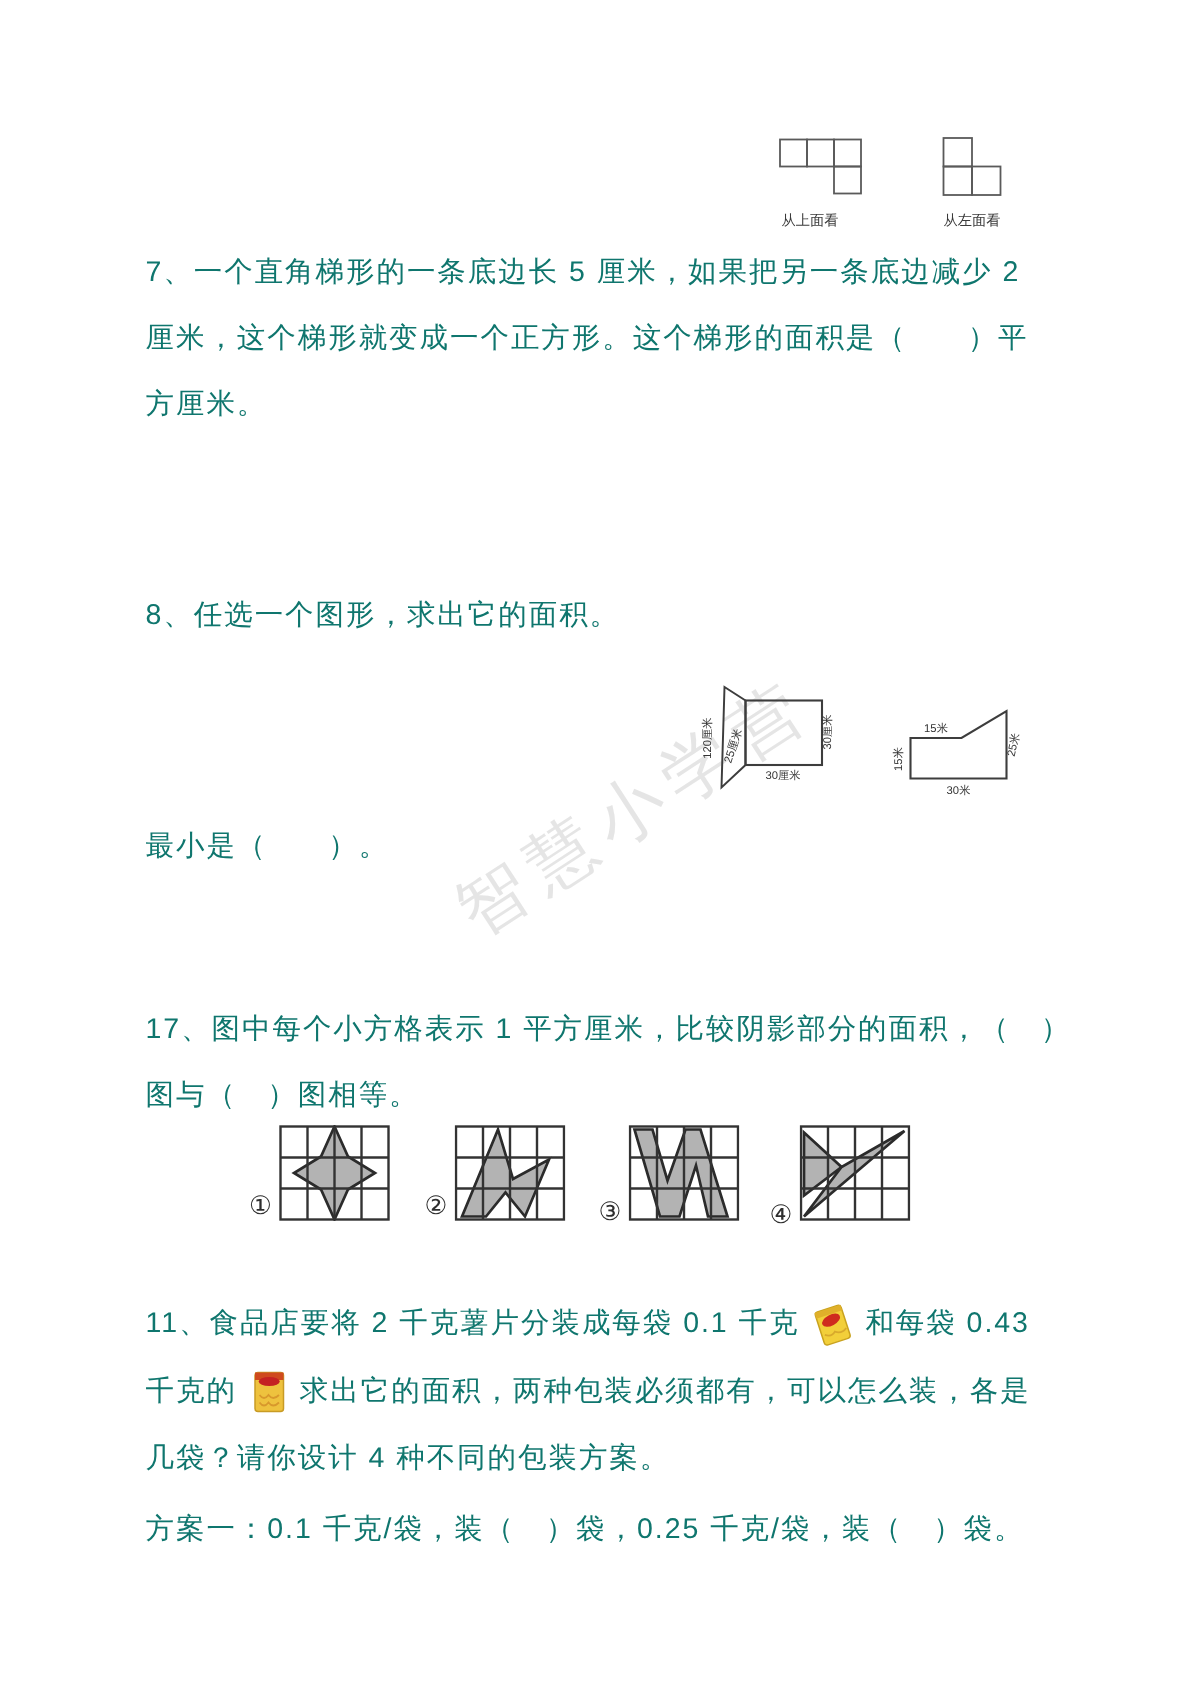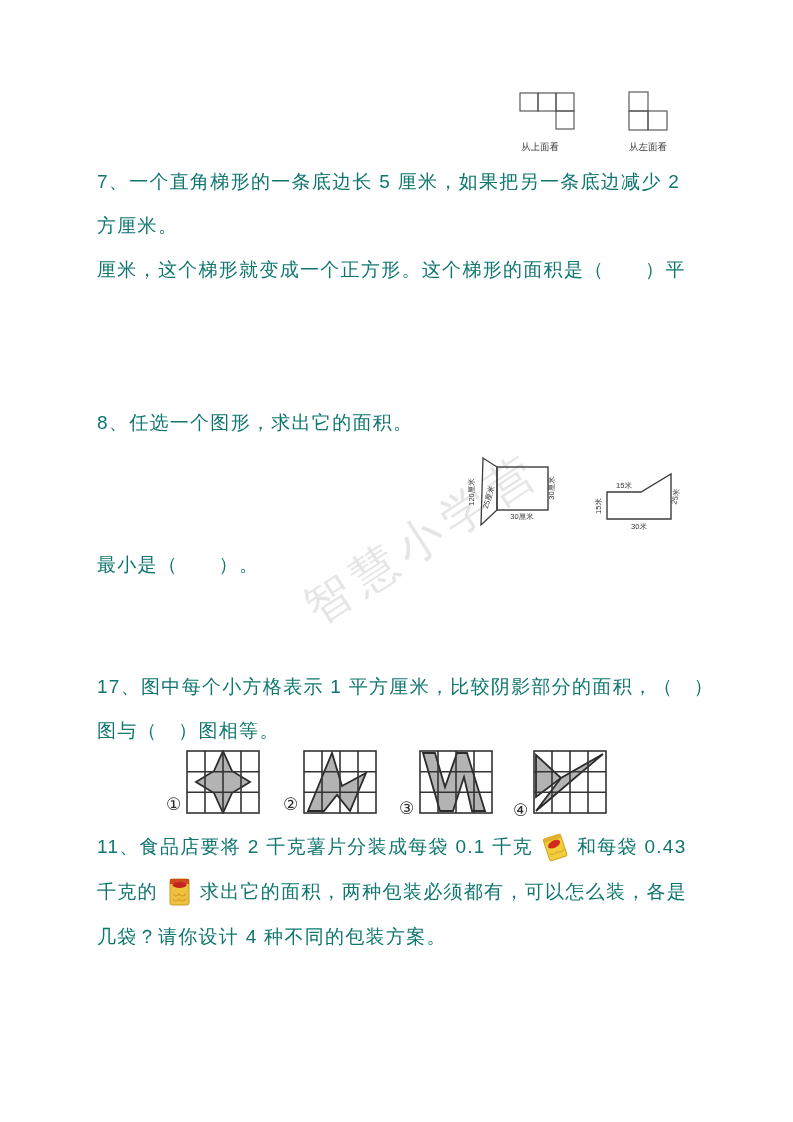--- a/index.html
+++ b/index.html
@@ -76,25 +76,25 @@
     <g fill="none" stroke="#5a5a5a" stroke-width="1.2">
       <rect x="1" y="1" width="19" height="19"></rect>
       <rect x="1" y="20" width="19" height="19"></rect>
       <rect x="20" y="20" width="19" height="19"></rect>
     </g>
   </svg>
   <div class="abs netlabel" style="left:629px;top:141px;">从左面看</div>
 
   <div class="abs qtext" style="left:97px;top:160px;">
     <span class="qline">7、一个直角梯形的一条底边长 5 厘米，如果把另一条底边减少 2</span>
+    <span class="qline">厘米，这个梯形就变成一个正方形。这个梯形的面积是（　　）平</span>
     <span class="qline">方厘米。</span>
-    <span class="qline">厘米，这个梯形就变成一个正方形。这个梯形的面积是（　　）平</span>
-  </div>
-
-  <div class="abs qtext" style="left:97px;top:401px;">
+  </div>
+
+  <div class="abs qtext" style="left:97px;top:389px;">
     <span class="qline">8、任选一个图形，求出它的面积。</span>
   </div>
 
   <svg class="abs" style="left:458px;top:442px;" width="136" height="100" viewBox="0 0 136 100">
     <polygon points="25,16 39,25 39,68 23,83" fill="none" stroke="#3d3d3d" stroke-width="1.3"></polygon>
     <rect x="39" y="25" width="51" height="43" fill="none" stroke="#3d3d3d" stroke-width="1.4"></rect>
     <text font-size="7.5" text-anchor="middle" transform="rotate(-90 16 50)" x="16" y="50">120厘米</text>
     <text font-size="7.5" text-anchor="middle" transform="rotate(-72 33 56)" x="33" y="56">25厘米</text>
     <text font-size="7.5" text-anchor="middle" x="64" y="77">30厘米</text>
     <text font-size="7.5" text-anchor="middle" transform="rotate(-90 96 46)" x="96" y="46">30厘米</text>
@@ -171,21 +171,21 @@
         <rect x="0" y="0" width="72" height="62"></rect>
         <line x1="18" y1="0" x2="18" y2="62"></line>
           <line x1="36" y1="0" x2="36" y2="62"></line>
           <line x1="54" y1="0" x2="54" y2="62"></line>
         <line x1="0" y1="20.7" x2="72" y2="20.7"></line>
           <line x1="0" y1="41.3" x2="72" y2="41.3"></line>
       </g>
     </svg>
   </div>
 
-  <div class="abs qtext" style="left:97px;top:824px;">
+  <div class="abs qtext" style="left:97px;top:860px;">
     <div class="flexline">
       <span>11、食品店要将 2 千克薯片分装成每袋 0.1 千克</span>
       <svg width="30" height="34" viewBox="0 0 30 34">
         <g transform="rotate(-18 15 17)">
           <rect x="6" y="6" width="18" height="23" rx="2" fill="#f2cf3a" stroke="#c9a21e" stroke-width="1"></rect>
           <rect x="6" y="6" width="18" height="4" fill="#e0b02a"></rect>
           <ellipse cx="15" cy="14" rx="6.5" ry="3.6" fill="#cf2b1e" transform="rotate(-10 15 14)"></ellipse>
           <path d="M8,22 q4,3 7,0 q4,3 8,0" fill="none" stroke="#d8a92c" stroke-width="1.2"></path>
         </g>
       </svg>
@@ -200,14 +200,17 @@
         <path d="M8,18 q3,4 6,0 q3,4 7,0" fill="none" stroke="#d8982c" stroke-width="1.2"></path>
         <path d="M8,23 q3,4 6,0 q3,4 7,0" fill="none" stroke="#d8982c" stroke-width="1.2"></path>
       </svg>
       <span>求出它的面积，两种包装必须都有，可以怎么装，各是</span>
     </div>
     <div class="flexline">
       <span>几袋？请你设计 4 种不同的包装方案。</span>
     </div>
   </div>
 
+  <div class="abs qtext" style="left:97px;top:998px;">
+    <span class="qline">方案一：0.1 千克/袋，装（　）袋，0.25 千克/袋，装（　）袋。</span>
+  </div>
 
 </div>
 
 </body></html>

